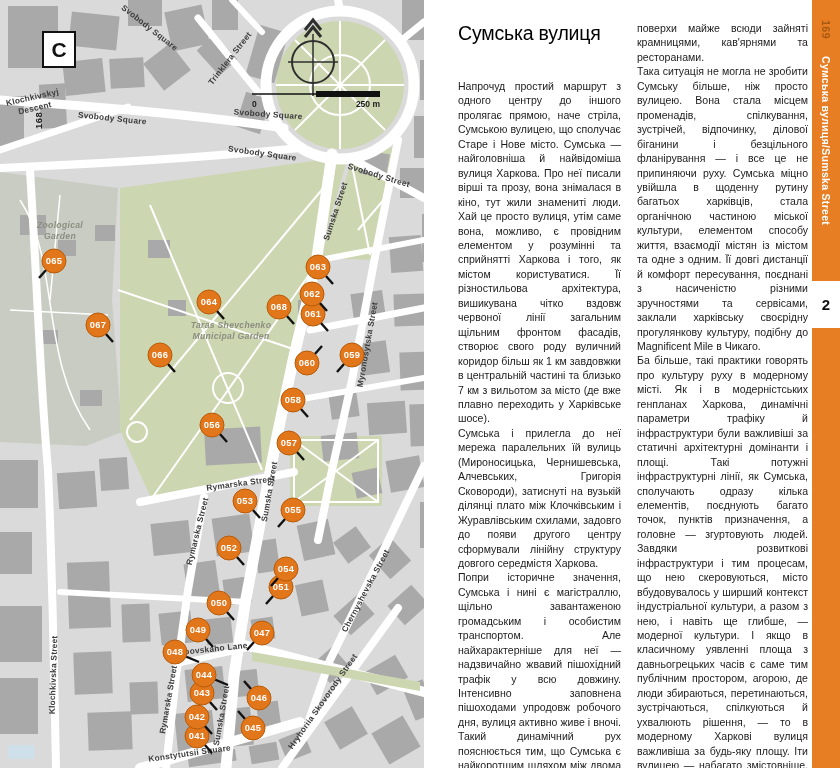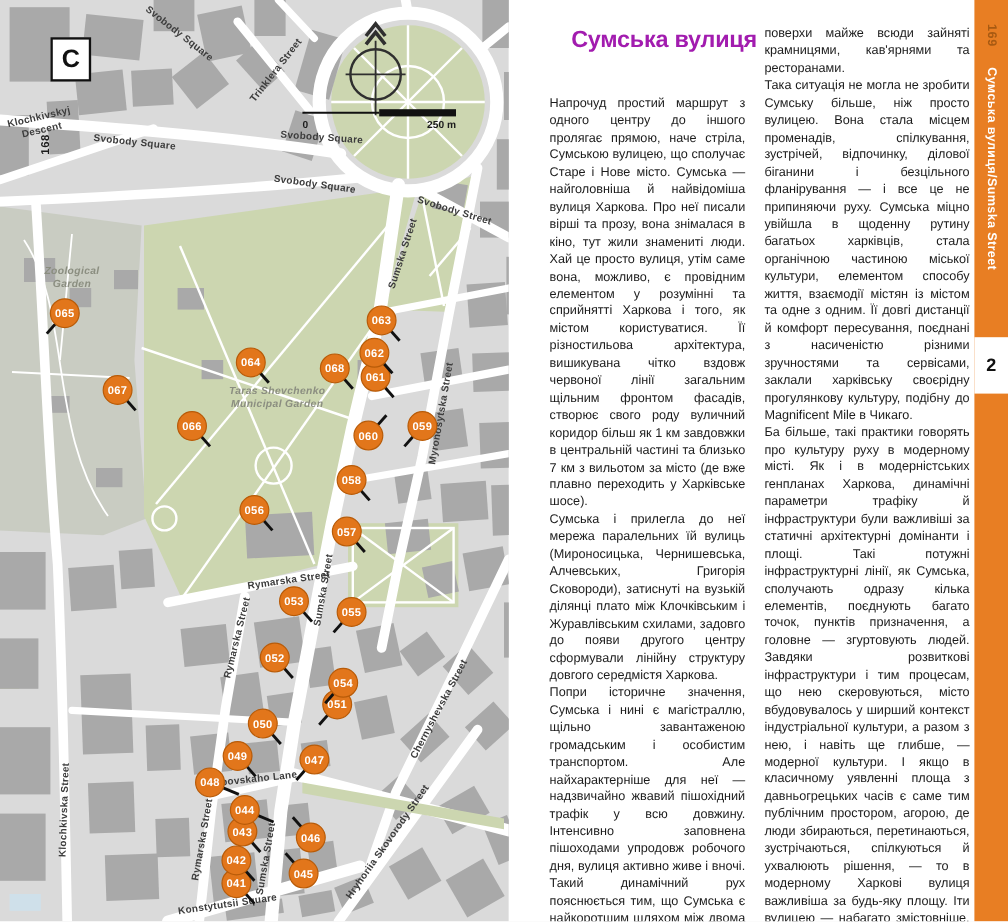--- a/index.html
+++ b/index.html
@@ -12,22 +12,22 @@
   .area-label{font-size:8.6px;font-weight:700;font-style:italic;fill:#8b8e80;letter-spacing:.3px;}
   .marker-num{font-size:9.3px;font-weight:700;fill:#fff;text-anchor:middle;letter-spacing:.3px;}
   .scaletext{font-size:8.5px;font-weight:700;fill:#1c1c1c;}
   .map-section-box{position:absolute;left:42px;top:31px;width:30px;height:33px;background:#fff;
        border:2.5px solid #111;display:flex;align-items:center;justify-content:center;
        font-size:21px;font-weight:700;color:#111;}
   .pagenum-left{position:absolute;left:33px;top:129px;transform:rotate(-90deg);
        transform-origin:0 0;font-size:9.5px;font-weight:700;color:#1c1c1c;letter-spacing:.5px;}
 
   
-  .article-title{position:absolute;left:476px;top:22px;width:180px;margin:0;
-       font-size:19.5px;font-weight:700;color:#a21caf;letter-spacing:-.2px;}
+  .article-title{position:absolute;left:458px;top:22px;width:180px;margin:0;
+       font-size:19.5px;font-weight:400;color:#000000;letter-spacing:-.2px;}
   .col{position:absolute;color:#1b1b1b;font-size:10.55px;line-height:14.45px;
        text-align:justify;hyphens:auto;-webkit-hyphens:auto;}
   .col p{margin:0;}
   .col1{left:458px;top:79px;width:163px;}
   .col2{left:637px;top:21px;width:171px;}
 
   
   .sidebar{position:absolute;left:812px;top:0;width:28px;height:768px;background:var(--accent,#E87E23);}
   .sidebar-vtext{position:absolute;top:20px;left:50%;transform:translateX(-50%);
        writing-mode:vertical-rl;text-orientation:mixed;white-space:nowrap;

